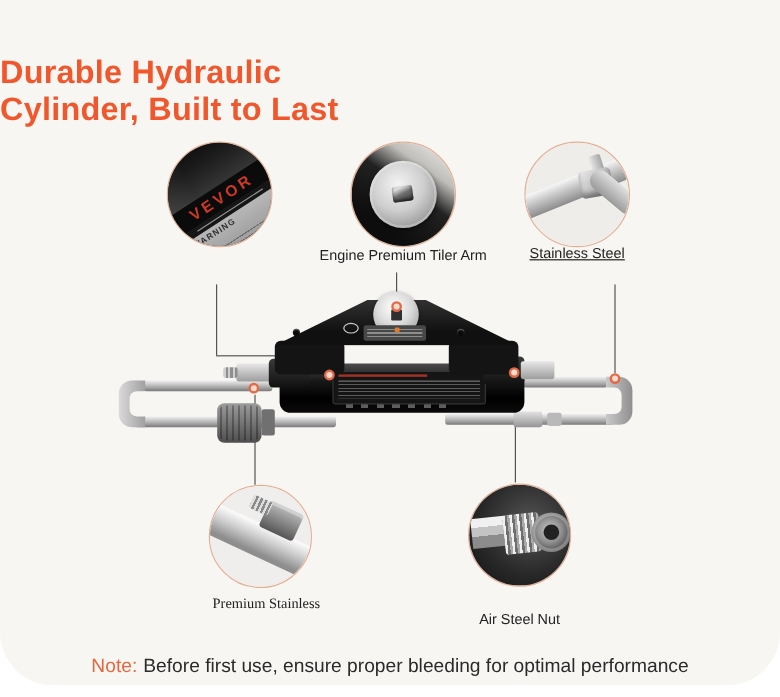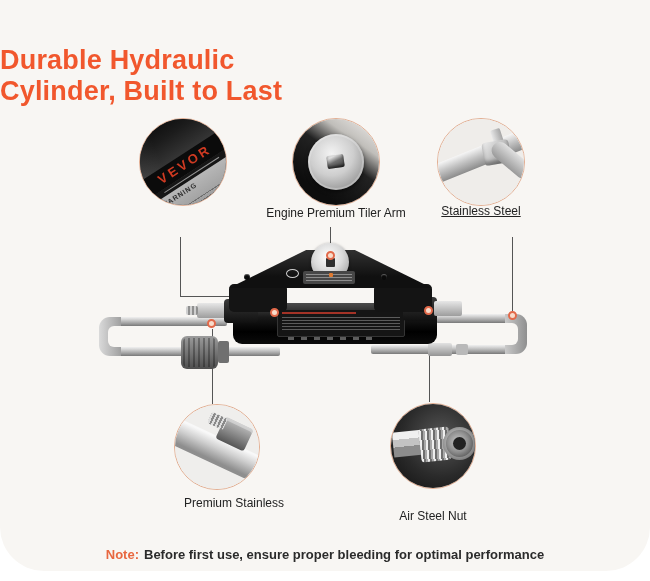--- a/index.html
+++ b/index.html
@@ -142,21 +142,21 @@
            background:linear-gradient(180deg,#9c9c9c,#4e4e4e); }
   .gnut::before { content:""; position:absolute; inset:2px;
            background:repeating-linear-gradient(90deg, rgba(0,0,0,.28) 0 2px, transparent 2px 5px); border-radius:4px; }
   .collar { left:218px; top:341px; width:11px; height:22px; background:#707070; border-radius:2px; }
   .coup1 { left:428px; top:343px; width:24px; height:13px; border-radius:2px;
            background:linear-gradient(180deg,#e2e2e2,#949494); }
   .coup2 { left:456px; top:344px; width:12px; height:11px; border-radius:2px; background:#b9b9b9; }
 
   
   .note { position:absolute; top:547px; left:0; width:100%; text-align:center;
-          font-size:13px; font-weight:700; color:#2b2b2b; }
+          font-size:16px; font-weight:400; color:#2b2b2b; }
   .note .prefix { color:#e8673f; margin-right:5px; }
 </style>
 </head>
 <body>
 
 <div class="canvas">
   <div class="section"></div>
 
   <h1 class="title">
     <span>Durable Hydraulic</span>
@@ -251,21 +251,21 @@
     <div class="b1-nip"></div>
   </div>
 
   <div class="circle c-bot" style="left:390px; top:403px;">
     <div class="b2-bg"></div>
     <div class="b2-shank"></div>
     <div class="b2-thread"></div>
     <div class="b2-face"></div>
   </div>
 
-  <div class="clabel" style="left:129px; top:496px;">
+  <div class="clabel" style="left:117px; top:496px;font-family:Liberation Serif, serif;">
     <span>Premium Stainless</span>
   </div>
   <div class="clabel" style="left:328px; top:509px;">
     <span>Air Steel Nut</span>
   </div>
 
   <div class="note">
     <span class="prefix">Note:</span><span>Before first use, ensure proper bleeding for optimal performance</span>
   </div>
 </div>

